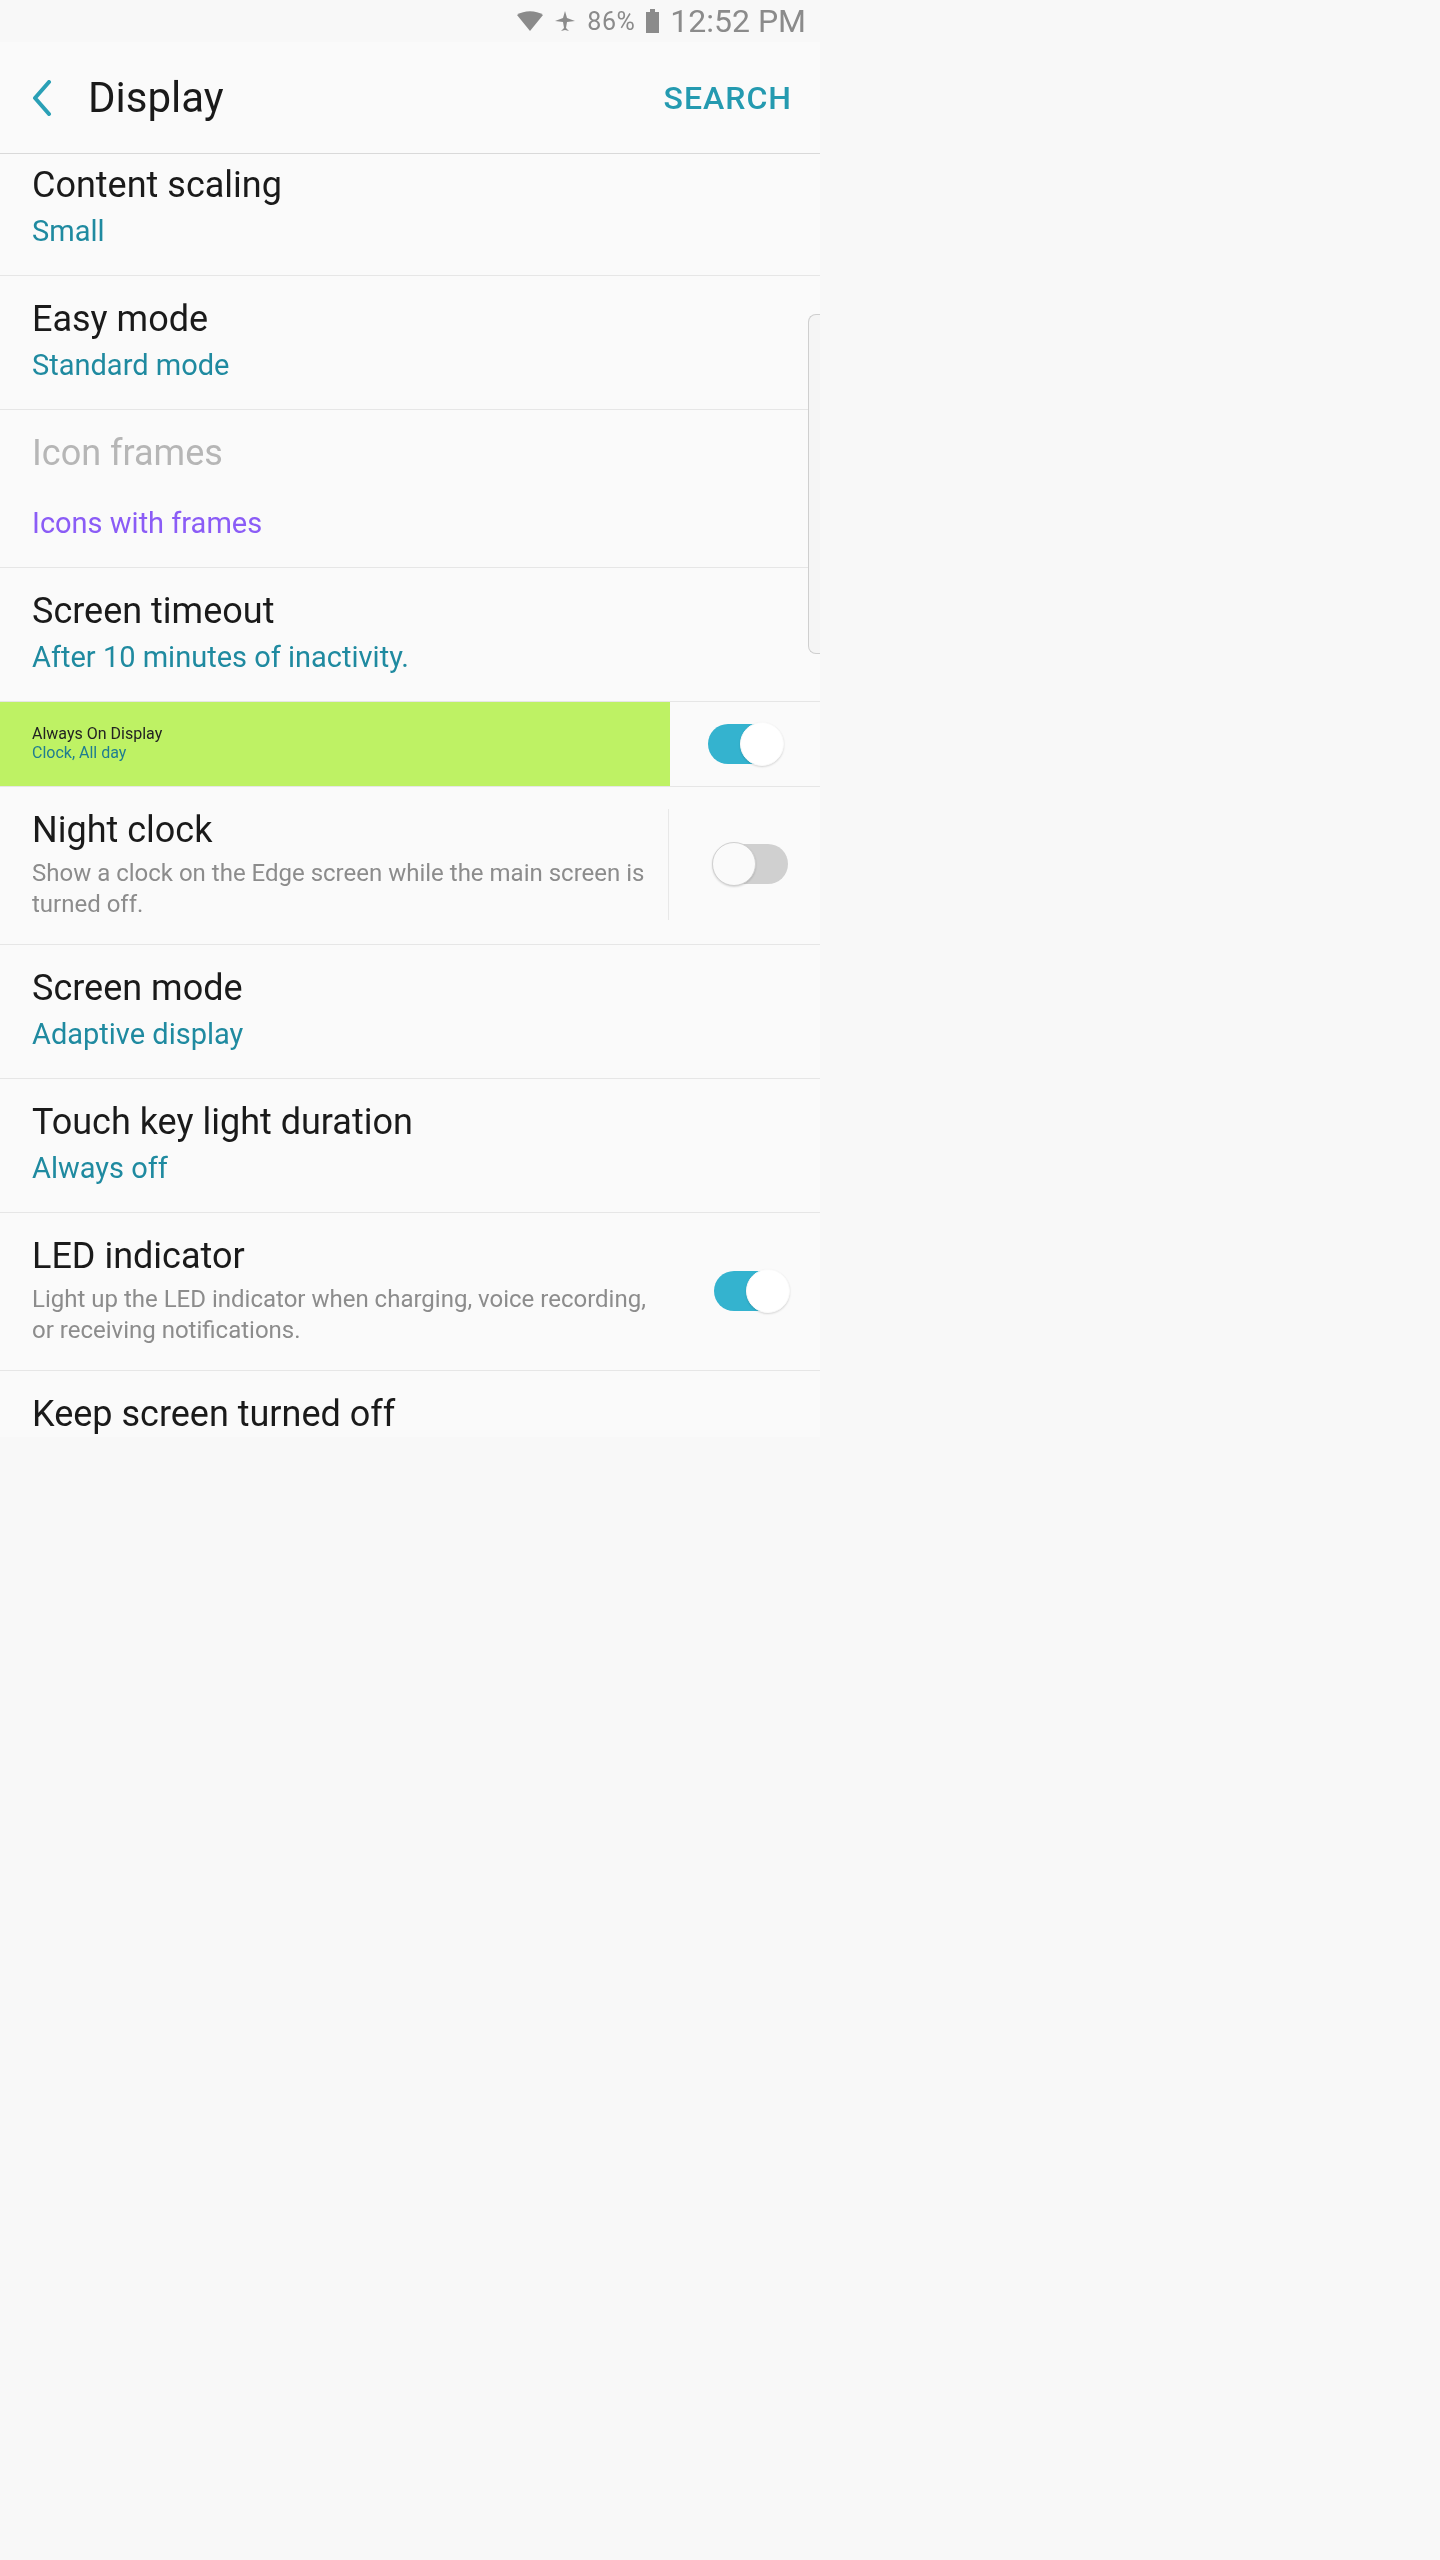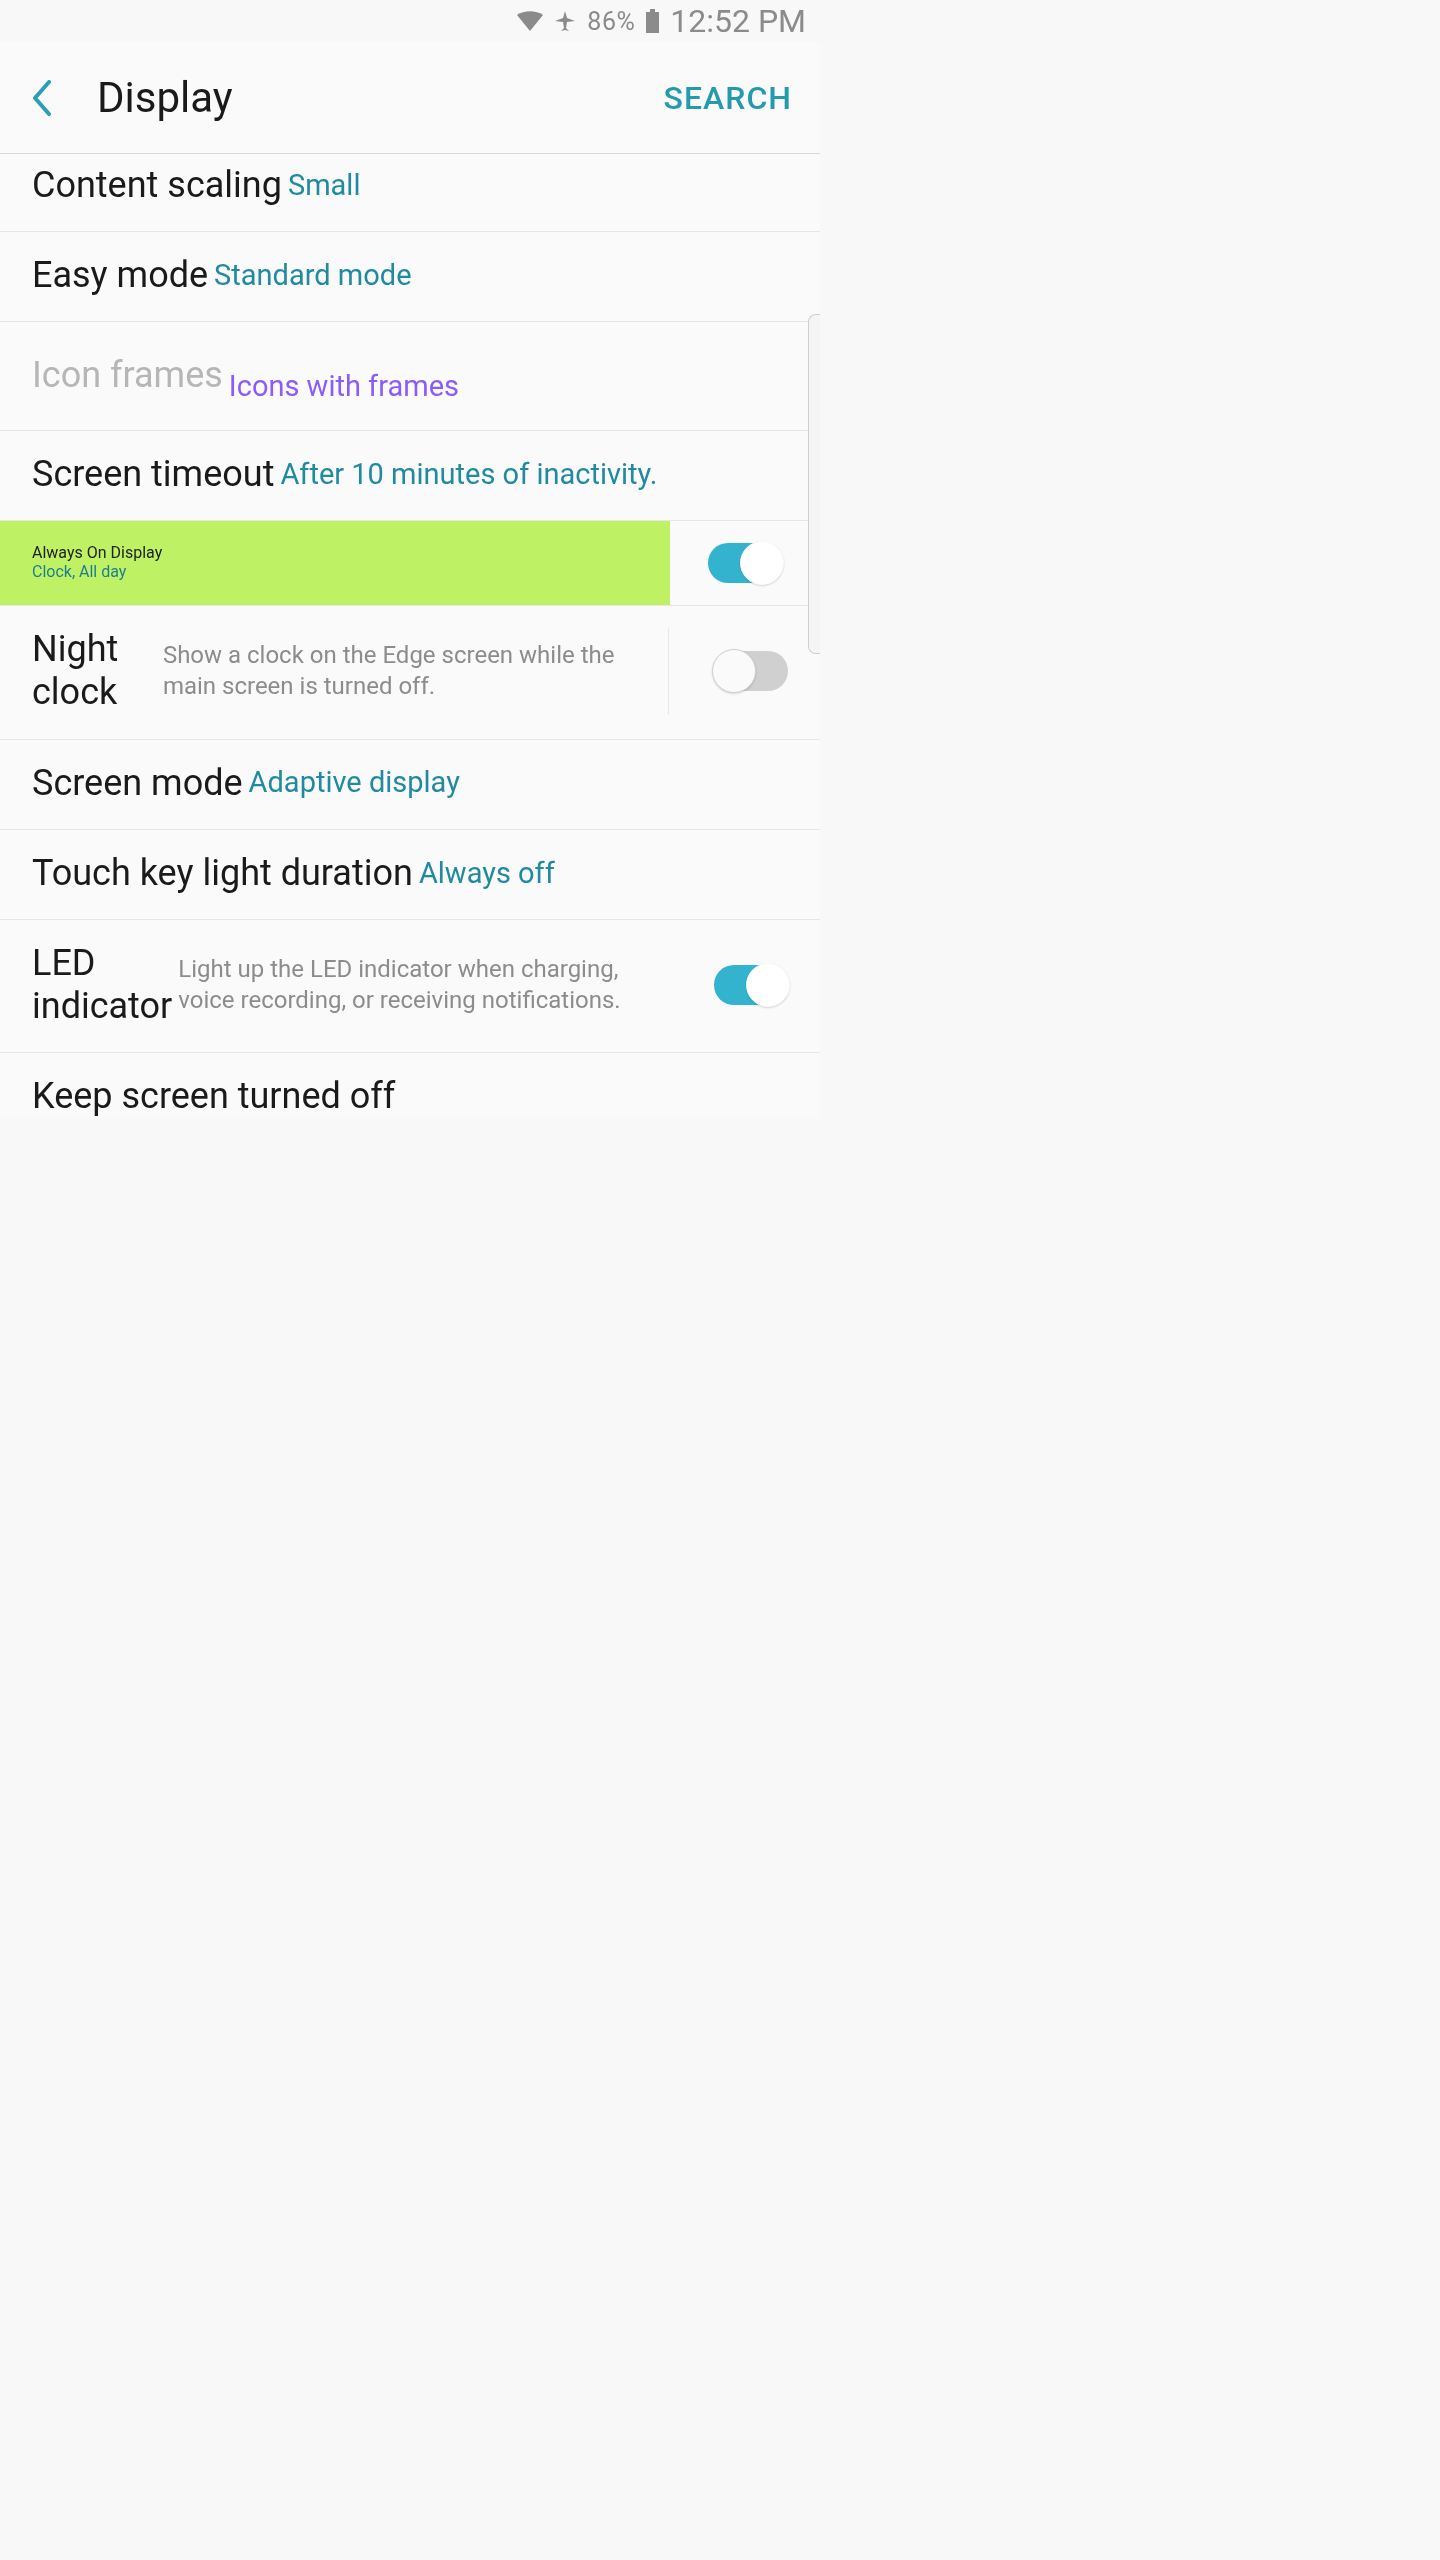--- a/index.html
+++ b/index.html
@@ -23,21 +23,20 @@
   }
   .status-bar .pct { letter-spacing: 0.5px; }
   .status-bar .time { font-size: 32px; color: #8b8b8b; }
   .app-bar {
     height: 112px;
     display: flex;
     align-items: center;
     padding: 0 28px 0 24px;
     border-bottom: 1px solid #d9d9d9;
     background: #fafafa;
-    gap: 9px;
   }
   .back-chevron {
     width: 36px; height: 40px;
     margin-right: 28px;
     display: flex; align-items: center; justify-content: center;
   }
   .app-title {
     font-size: 42px;
     color: #1a1a1a;
     flex: 1;
@@ -57,23 +56,23 @@
     padding: 22px 32px 24px 32px;
     border-bottom: 1px solid #e6e6e6;
     display: flex;
     align-items: center;
     background: #fafafa;
   }
   .item.first { padding-top: 10px; }
   .item .text-col {
     flex: 1;
     display: flex;
+    flex-direction: column;
     gap: 6px;
     min-width: 0;
-    align-items: center;
   }
   .item .title {
     font-size: 36px;
     color: #1a1a1a;
     line-height: 1.2;
   }
   .item .sub-accent {
     font-size: 29px;
     color: #1f8aa0;
     line-height: 1.3;

